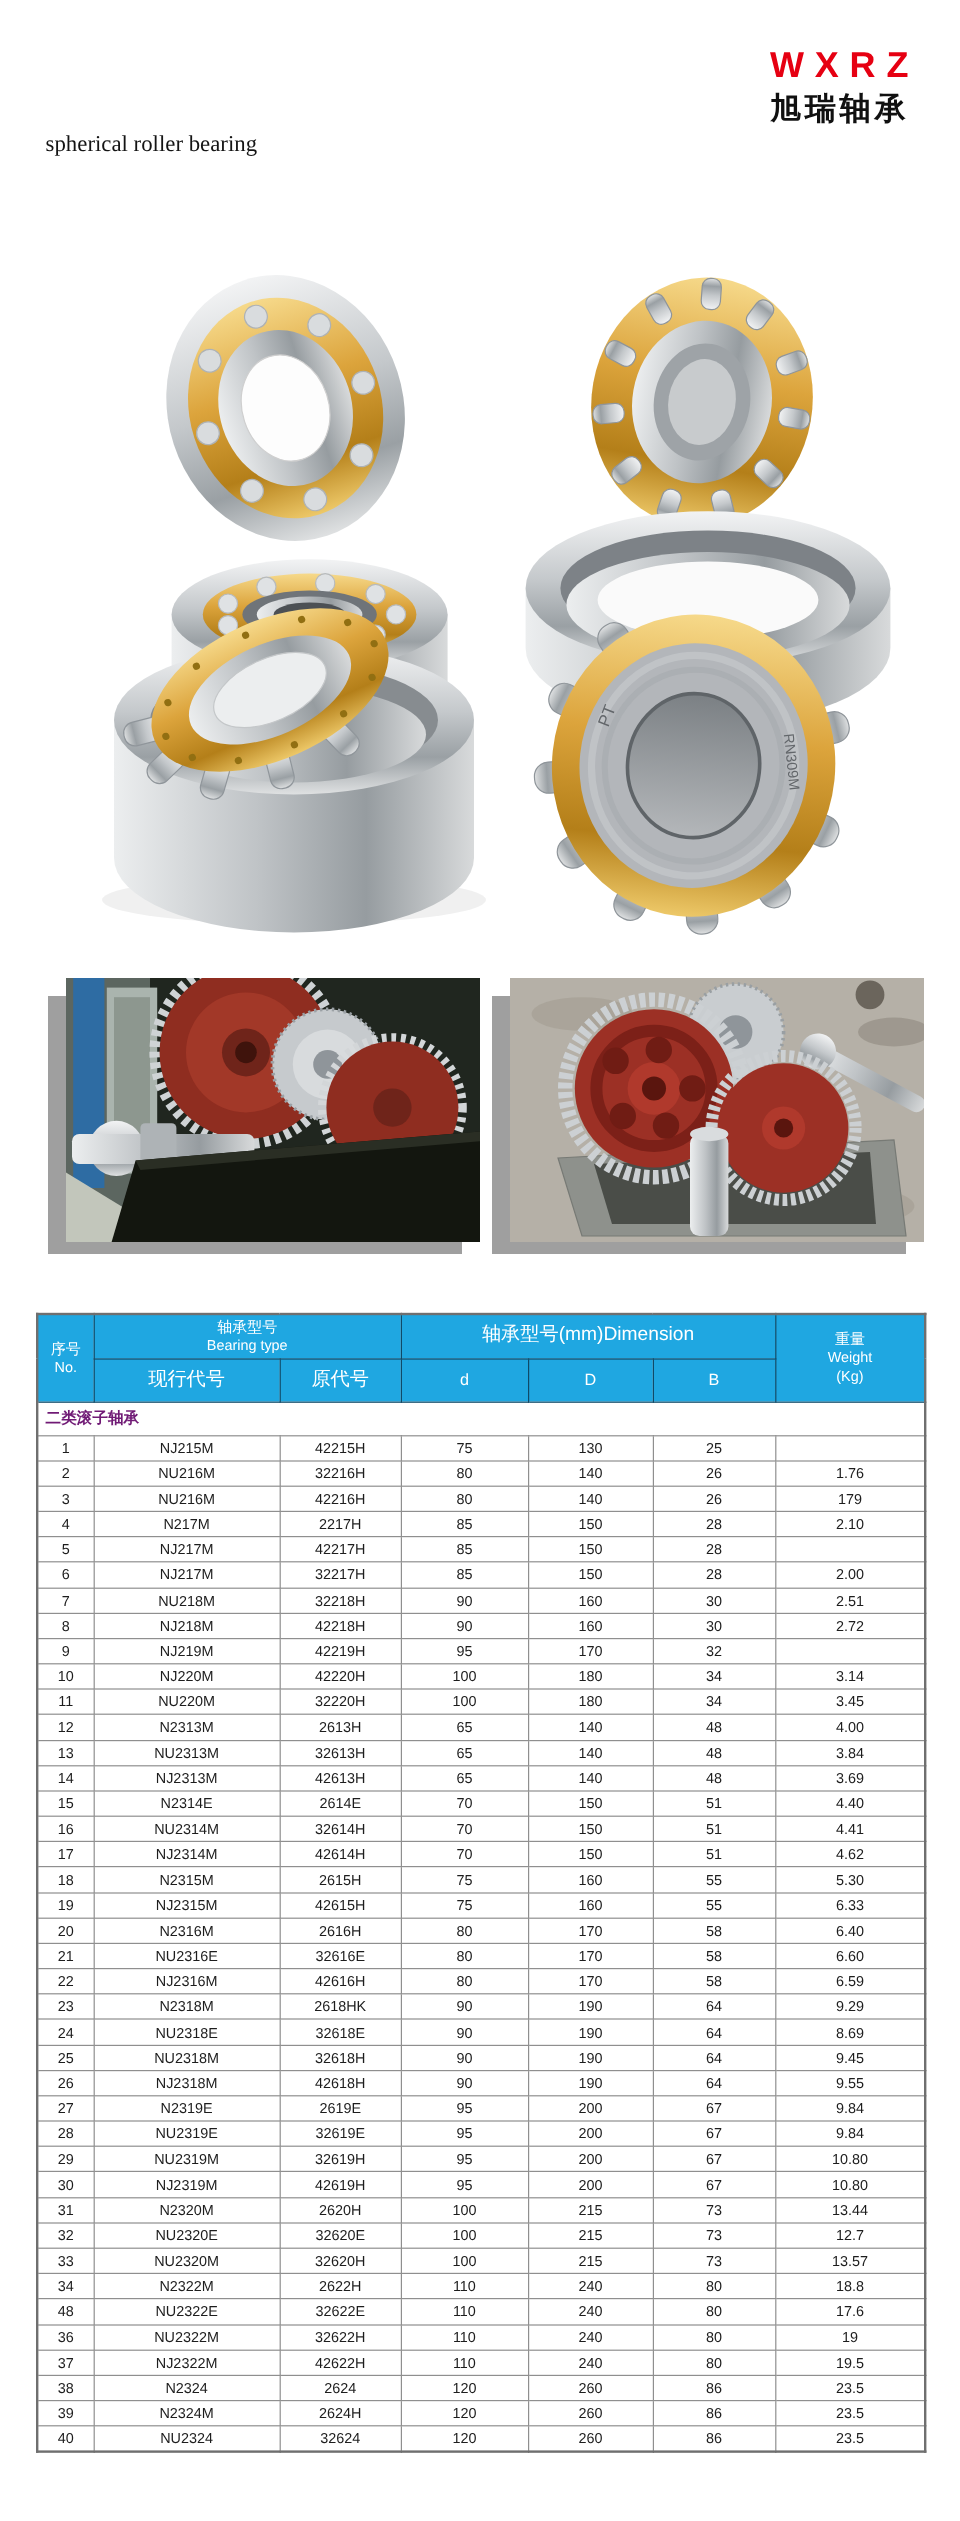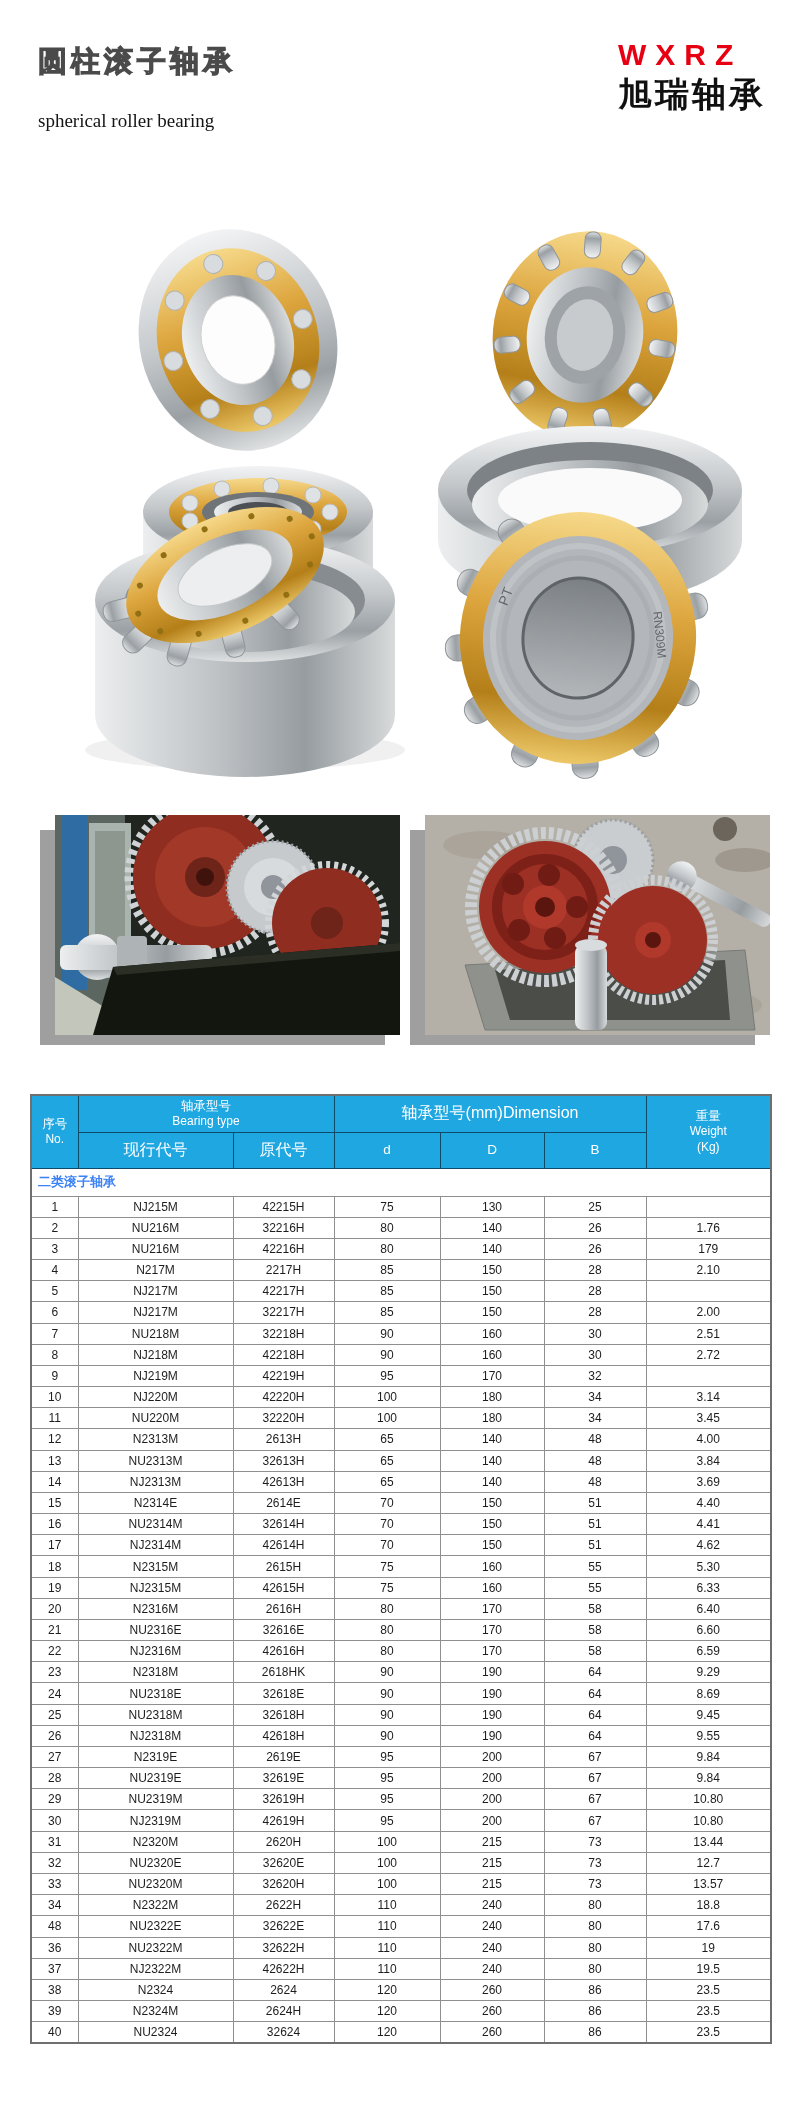--- a/index.html
+++ b/index.html
@@ -7,50 +7,49 @@
         font-family:"Liberation Sans","DejaVu Sans",sans-serif;}
 
   
   .title-cn{position:absolute;left:38px;top:42px;font-size:29px;font-weight:bold;
             letter-spacing:4px;color:transparent;-webkit-text-stroke:1.2px #4a4a4a;}
   @supports not (-webkit-text-stroke:1px #000){.title-cn{color:#4a4a4a;}}
   .title-en{position:absolute;left:38px;top:86px;font-size:19px;color:#141414;
             font-family:"Liberation Serif","DejaVu Serif",serif;margin-top:24px;}
   .brand{position:absolute;right:34px;top:40px;text-align:left;}
   .brand-en{font-size:30px;font-weight:bold;color:#e60012;letter-spacing:9px;line-height:1;}
-  .brand-cn{font-size:34px;font-weight:bold;color:#101010;letter-spacing:3px;margin-top:7px;line-height:1;}
+  .brand-cn{font-size:26px;font-weight:bold;color:#101010;letter-spacing:3px;margin-top:7px;line-height:1;}
 
   
   .bearing-art{position:absolute;left:0;top:130px;}
   .shadow-frame{position:absolute;background:#9f9f9f;}
   .photo{position:absolute;overflow:hidden;}
 
   
   table.catalog{position:absolute;left:30px;top:1094px;width:740px;border-collapse:collapse;
                 table-layout:fixed;border:2px solid #6f6f6f;}
   .catalog th{background:#1fa7e1;color:#ffffff;border:1px solid #0f4a68;font-weight:normal;
               padding:0;line-height:1.3;}
   .catalog thead tr.h1{height:37px;}
   .catalog thead tr.h2{height:36px;}
   .catalog th .cn{font-size:12.5px;}
   .catalog th .en{font-size:12px;}
   .catalog th.dim-letter{font-size:13.5px;}
   .catalog td{border:1px solid #8f8f8f;text-align:center;font-size:12px;color:#1d1d1d;
               padding:0;white-space:nowrap;overflow:hidden;}
   .catalog tr.section-row{height:28px;}
   .catalog tr.section-row td{text-align:left;padding-left:6px;font-size:13px;font-weight:bold;
-                             color:#3b82f6;}
+                             color:#701a75;}
   .catalog tbody.data tr{height:21.18px;}
 </style>
 </head>
 <body>
 
 <div class="page">
 
-  <div class="title-cn">圆柱滚子轴承</div>
   <div class="title-en">spherical roller bearing</div>
   <div class="brand">
     <div class="brand-en">WXRZ</div>
     <div class="brand-cn">旭瑞轴承</div>
   </div>
 
   <svg class="bearing-art" width="800" height="680" viewBox="0 0 800 680">
     <defs>
       <linearGradient id="gSilver" x1="0" y1="0" x2="0" y2="1">
         <stop offset="0" stop-color="#f2f3f4"></stop>

